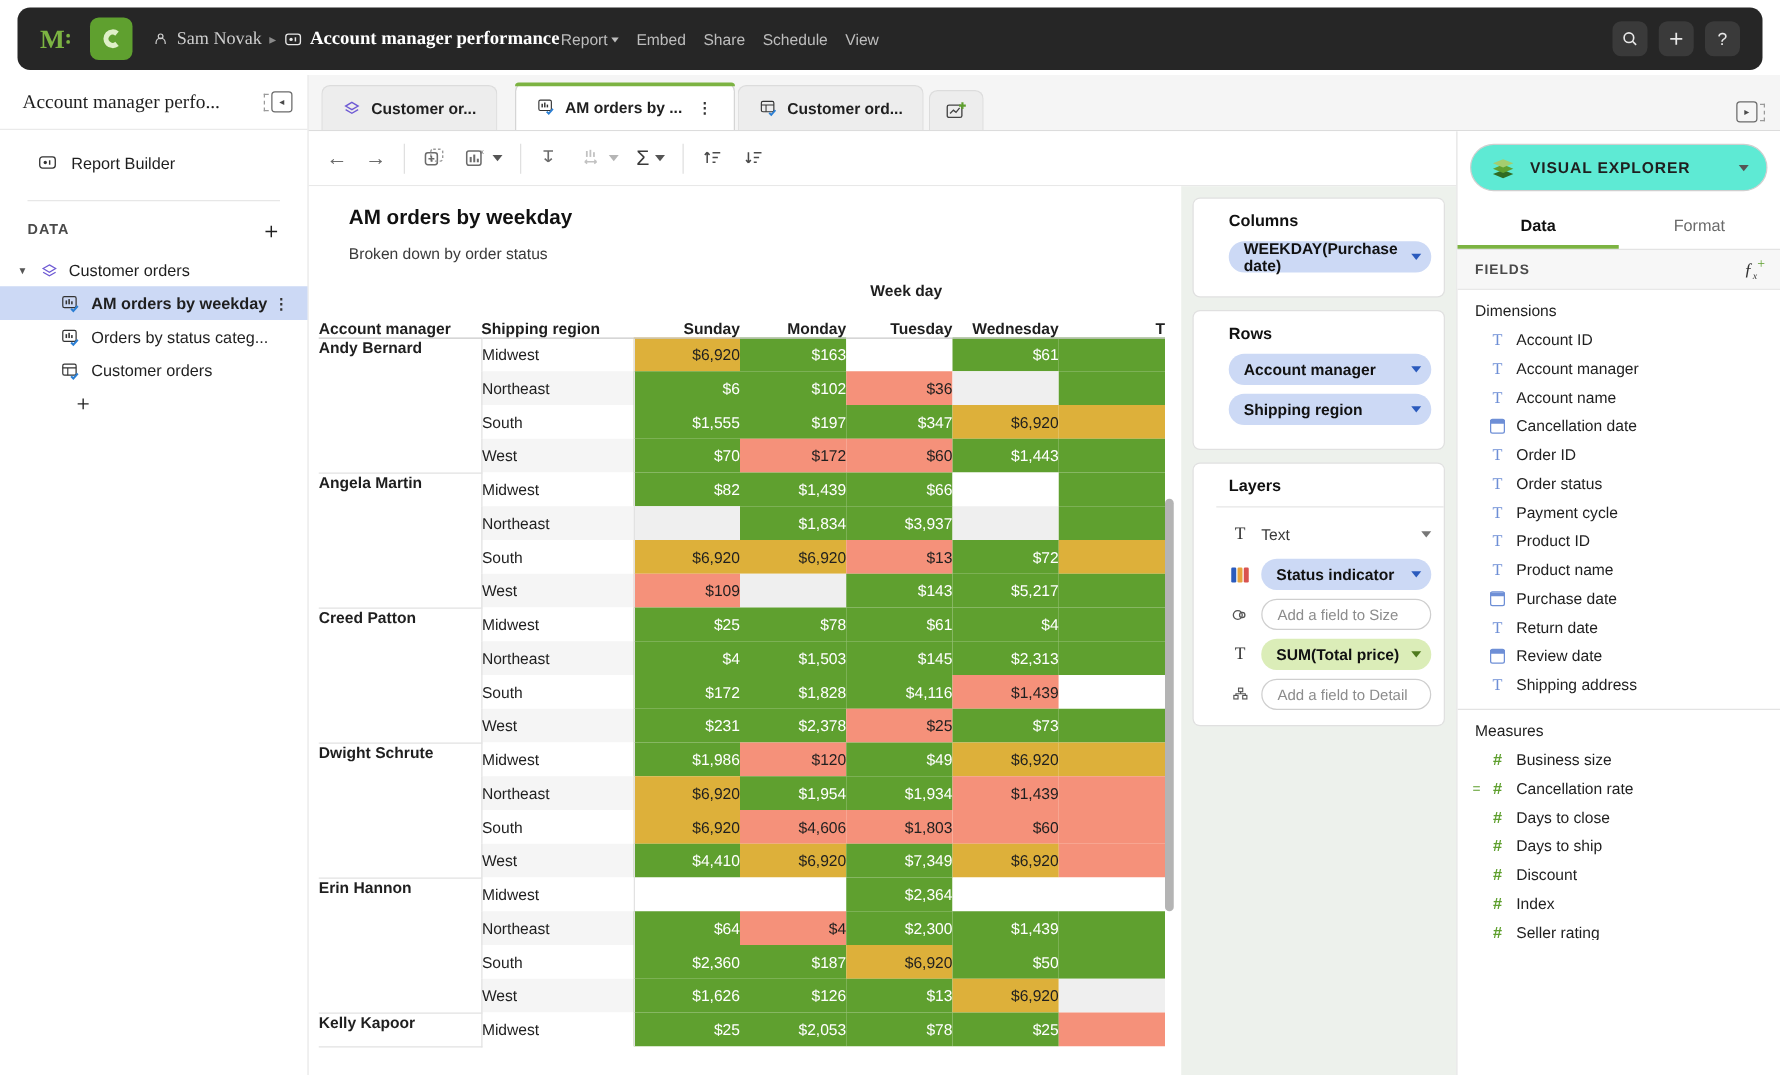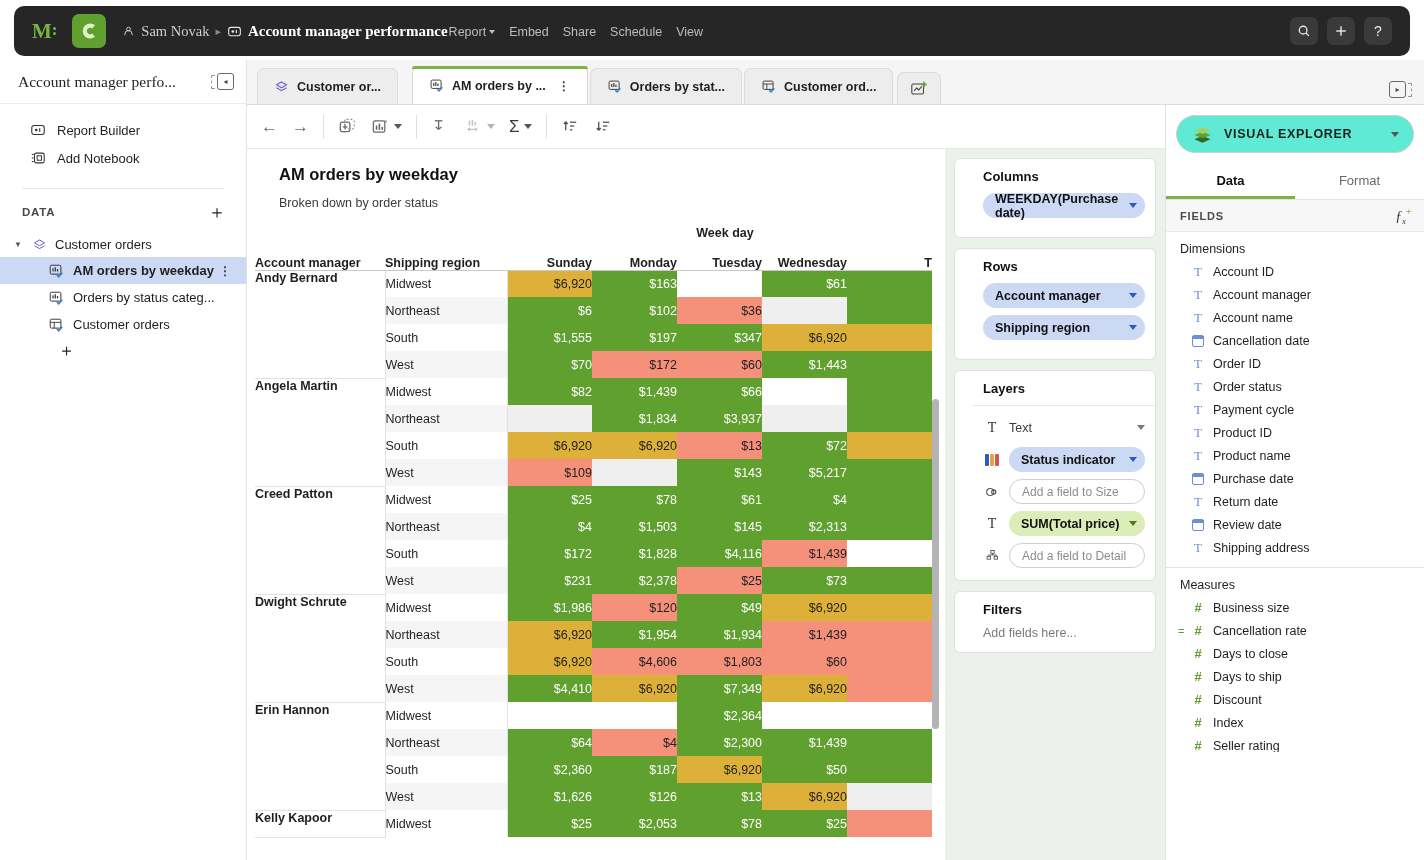--- a/index.html
+++ b/index.html
@@ -301,30 +301,20 @@
 
     <div class="sb-links">
       <div class="sb-link">
         <svg width="16" height="16" viewBox="0 0 18 18">
             <rect x="2" y="4" width="14" height="10" rx="2.5" fill="none" stroke="#333" stroke-width="1.2"></rect>
             <circle cx="7" cy="9" r="1.5" fill="#333"></circle>
             <rect x="10.3" y="7" width="1.3" height="4" fill="#333"></rect>
           </svg>
         <span>Report Builder</span>
       </div>
-      <div class="sb-link">
-        <svg width="16" height="16" viewBox="0 0 18 18">
-            <rect x="5" y="3.5" width="11" height="11" rx="2" fill="none" stroke="#333" stroke-width="1.2"></rect>
-            <rect x="8" y="6.5" width="5" height="5" fill="none" stroke="#333" stroke-width="1.1"></rect>
-            <line x1="2" y1="5" x2="4" y2="5" stroke="#333" stroke-width="1.2"></line>
-            <line x1="2" y1="9" x2="4" y2="9" stroke="#333" stroke-width="1.2"></line>
-            <line x1="2" y1="13" x2="4" y2="13" stroke="#333" stroke-width="1.2"></line>
-          </svg>
-        <span>Add Notebook</span>
-      </div>
     </div>
 
     <div class="sb-div"></div>
 
     <div class="sb-data-head">
       <span class="sb-data-lbl">DATA</span>
       <span class="sb-plus">＋</span>
     </div>
 
     <div class="tree-root">
@@ -381,30 +371,20 @@
     <div class="tab sel">
       <svg width="15" height="15" viewBox="0 0 18 18">
           <rect x="2.5" y="2.5" width="12" height="10" rx="1.5" fill="none" stroke="#333" stroke-width="1.1"></rect>
           <rect x="5" y="6" width="1.4" height="3.5" fill="#333"></rect>
           <rect x="7.5" y="4.8" width="1.4" height="4.7" fill="#333"></rect>
           <rect x="10" y="6.8" width="1.4" height="2.7" fill="#333"></rect>
           <path d="M10 13.5l2 2 4-4.5" fill="none" stroke="#2b7fd4" stroke-width="1.8"></path>
         </svg>
       <span>AM orders by ...</span>
       <span class="tab-kebab">⋮</span>
-    </div>
-    <div class="tab">
-      <svg width="15" height="15" viewBox="0 0 18 18">
-          <rect x="2.5" y="2.5" width="12" height="10" rx="1.5" fill="none" stroke="#333" stroke-width="1.1"></rect>
-          <rect x="5" y="6" width="1.4" height="3.5" fill="#333"></rect>
-          <rect x="7.5" y="4.8" width="1.4" height="4.7" fill="#333"></rect>
-          <rect x="10" y="6.8" width="1.4" height="2.7" fill="#333"></rect>
-          <path d="M10 13.5l2 2 4-4.5" fill="none" stroke="#2b7fd4" stroke-width="1.8"></path>
-        </svg>
-      <span>Orders by stat...</span>
     </div>
     <div class="tab">
       <svg width="15" height="15" viewBox="0 0 18 18">
           <rect x="2.5" y="2.5" width="12" height="10" rx="1.5" fill="none" stroke="#333" stroke-width="1.1"></rect>
           <line x1="2.5" y1="6" x2="14.5" y2="6" stroke="#333" stroke-width="1"></line>
           <line x1="7" y1="6" x2="7" y2="12.5" stroke="#333" stroke-width="1"></line>
           <path d="M10 13.5l2 2 4-4.5" fill="none" stroke="#2b7fd4" stroke-width="1.8"></path>
         </svg>
       <span>Customer ord...</span>
     </div>
@@ -757,24 +737,20 @@
               <rect x="11" y="10" width="4" height="3.4" fill="none" stroke="#555" stroke-width="1.1"></rect>
               <path d="M9 6.4v2 M4.5 10v-1.6h9V10" fill="none" stroke="#555" stroke-width="1.1"></path>
             </svg>
         </span>
         <span class="ghost">
             <span>Add a field to Detail</span>
           </span>
       </div>
     </div>
 
-    <div class="card">
-      <div class="card-t">Filters</div>
-      <div class="filt-empty">Add fields here...</div>
-    </div>
   </div>
 
   <div class="rightpanel">
     <div class="ve-btn">
       <svg width="23" height="23" viewBox="0 0 24 24">
         <path d="M12 13.5 3.5 17 12 20.5 20.5 17Z" fill="#2f6b22"></path>
         <path d="M12 9 3.5 12.5 12 16 20.5 12.5Z" fill="#5fa02f"></path>
         <path d="M12 4.5 3.5 8 12 11.5 20.5 8Z" fill="#a5cd6e"></path>
       </svg>
       <span class="ve-lbl">VISUAL EXPLORER</span>

